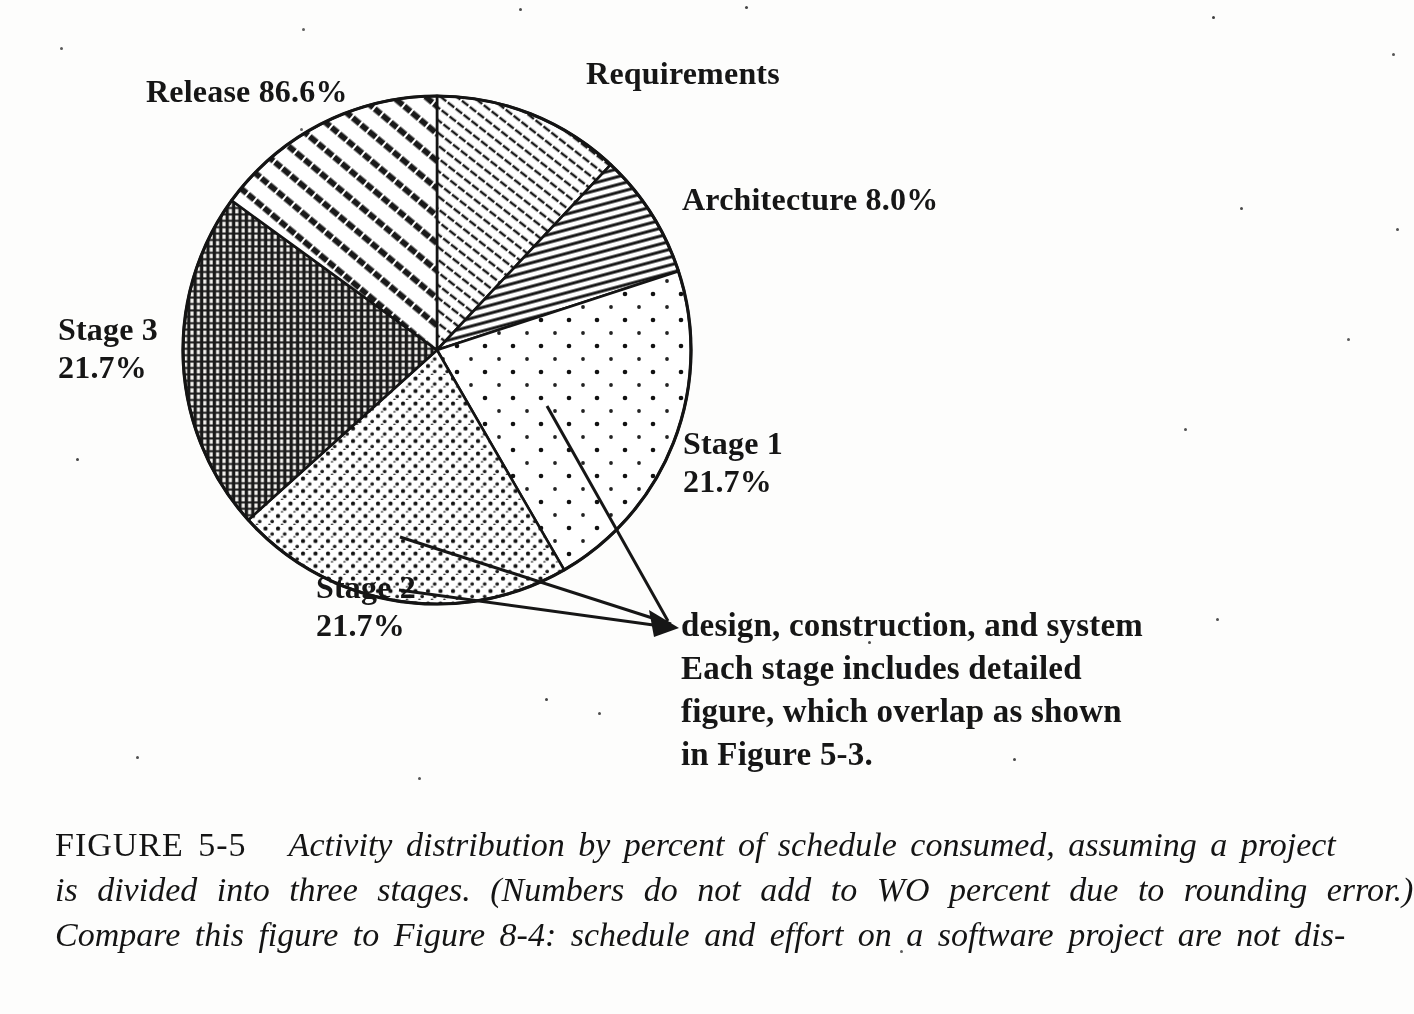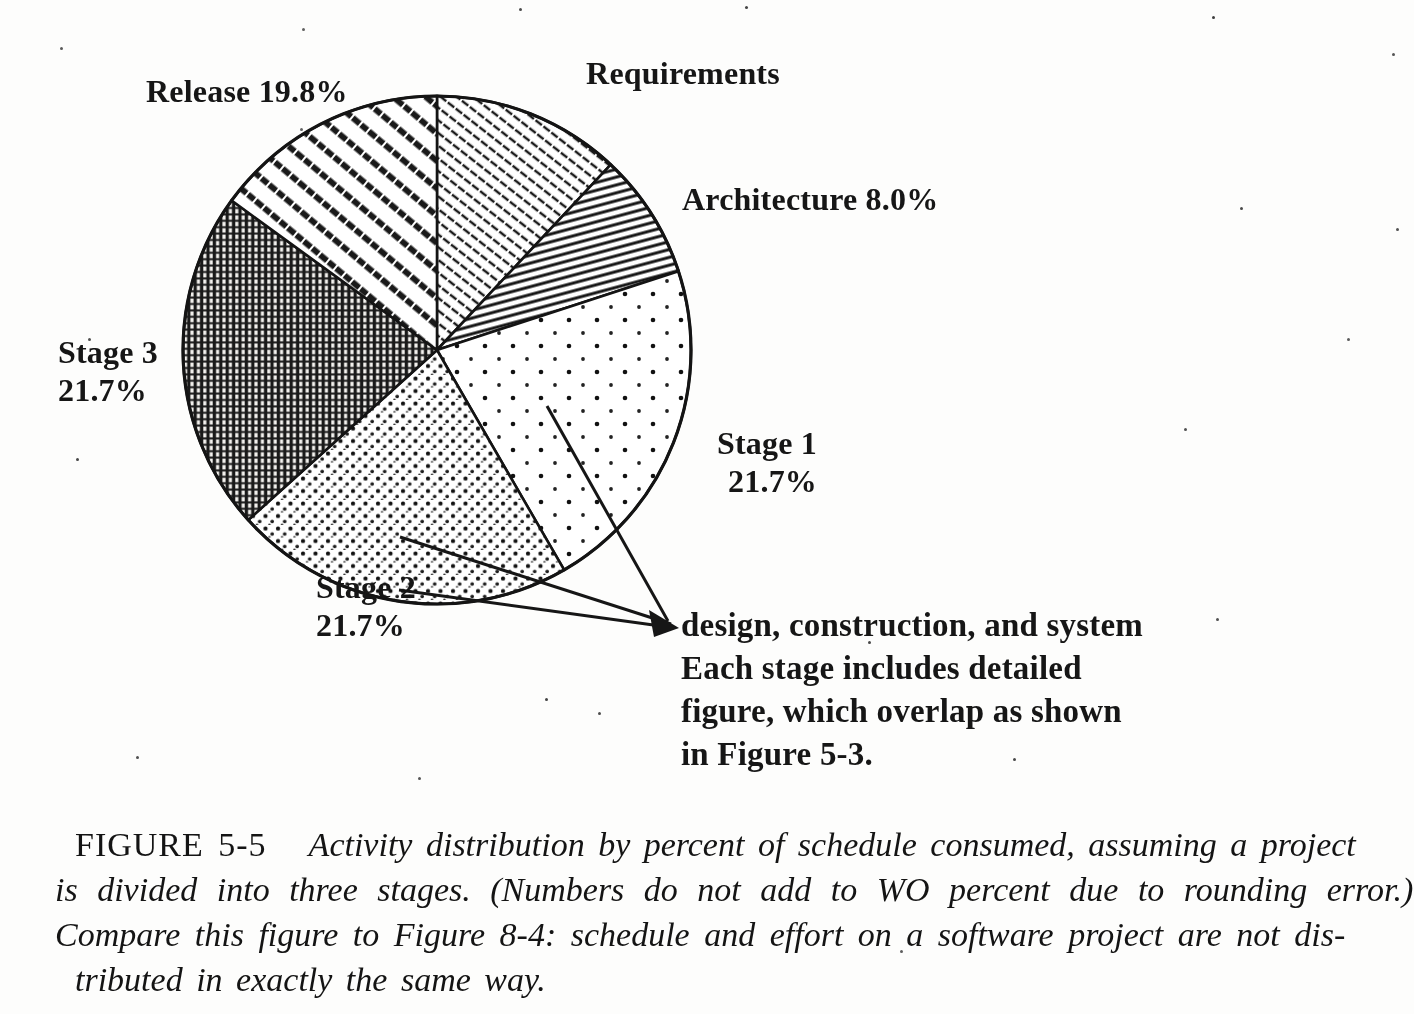--- a/index.html
+++ b/index.html
@@ -51,21 +51,21 @@
   }
   .caption .cap-line { white-space: nowrap; }
   .cap-tag {
     font-style: normal;
     font-weight: normal;
     letter-spacing: 1px;
     margin-right: 42px;
     display: inline-block;
   }
   .cap-italic { font-style: italic; }
-  .ws1 { word-spacing: 5px; margin-left: 20px; }
+  .ws1 { word-spacing: 5px; }
   .ws2 { word-spacing: 11px; text-align: right; }
   .ws3 { word-spacing: 6px; }
 
   .specks {
     position: absolute;
     z-index: 0;
     left: 519px; top: 8px;
     width: 3px; height: 3px;
     border-radius: 50%;
     background: #4b4b4b;
@@ -143,34 +143,34 @@
     <circle cx="437" cy="350" r="254" fill="none" stroke="#141414" stroke-width="3.2"></circle>
 
     <g stroke="#161616" stroke-width="3">
       <line x1="547" y1="406" x2="668" y2="621"></line>
       <line x1="400" y1="537" x2="671" y2="624"></line>
       <line x1="399" y1="590" x2="668" y2="627"></line>
     </g>
     <polygon points="679,628 649,610 654,637" fill="#161616"></polygon>
   </svg>
 
-  <div class="lbl" style="left:146px; top:72px;">Release 19.8%</div>
+  <div class="lbl" style="left:146px; top:72px;">Release 86.6%</div>
 
   <div class="lbl lbl-center" style="left:508px; top:54px; width:350px;">
     <div>Requirements</div>
   </div>
 
   <div class="lbl" style="left:682px; top:180px;">Architecture 8.0%</div>
 
-  <div class="lbl" style="left:58px; top:333px;">
+  <div class="lbl" style="left:58px; top:310px;">
     <div>Stage 3</div>
     <div>21.7%</div>
   </div>
 
-  <div class="lbl" style="left:717px; top:424px;text-align:right;">
+  <div class="lbl" style="left:683px; top:424px;">
     <div>Stage 1</div>
     <div>21.7%</div>
   </div>
 
   <div class="lbl" style="left:316px; top:568px;">
     <div>Stage 2</div>
     <div>21.7%</div>
   </div>
 
   <div class="annotation">
@@ -179,16 +179,15 @@
     <div>figure, which overlap as shown</div>
     <div>in Figure 5-3.</div>
   </div>
 
   <div class="caption">
     <div class="cap-line ws1">
       <span class="cap-tag">FIGURE 5-5</span><span class="cap-italic">Activity distribution by percent of schedule consumed, assuming a project</span>
     </div>
     <div class="cap-line cap-italic ws2">is divided into three stages. (Numbers do not add to WO percent due to rounding error.)</div>
     <div class="cap-line cap-italic ws3">Compare this figure to Figure 8-4: schedule and effort on a software project are not dis-</div>
-    <div class="cap-line cap-italic ws1">tributed in exactly the same way.</div>
   </div>
 
 </div>
 
 </body></html>

